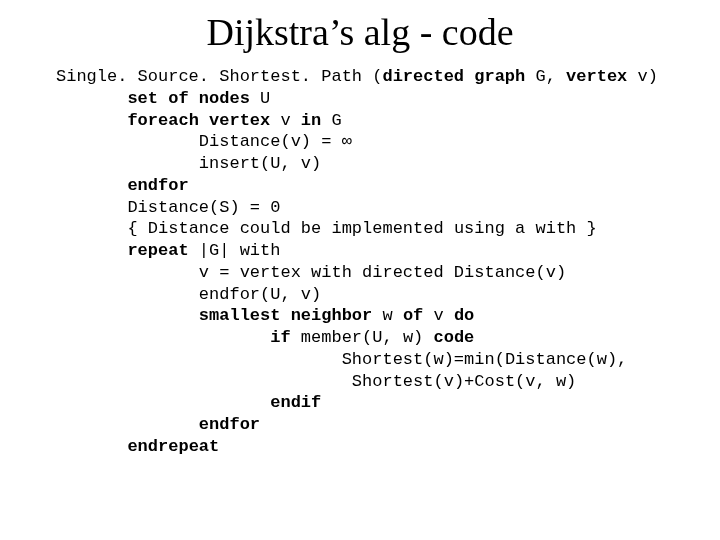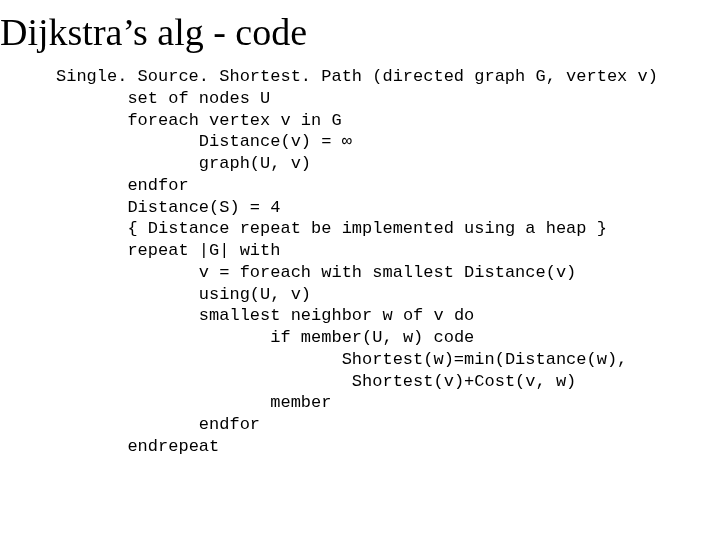--- a/index.html
+++ b/index.html
@@ -13,49 +13,50 @@
     overflow: hidden;
   }
   .slide {
     width: 720px;
     height: 540px;
     position: relative;
     box-sizing: border-box;
     padding: 10px 0 0 0;
   }
   .title {
+    text-align: center;
     font-size: 38px;
     font-weight: normal;
     margin: 0 0 12px 0;
   }
   .code {
     font-family: "Courier New", Courier, monospace;
     font-size: 17px;
     line-height: 1.28;
     white-space: pre;
     padding-left: 56px;
   }
-  .kw { font-weight: normal; }
+  .kw { font-weight: bold; }
 </style>
 </head>
 <body>
 
 <div class="slide">
   <h1 class="title">Dijkstra’s alg - code</h1>
   <div class="code"><span><span>Single. Source. Shortest. Path (</span><span class="kw">directed graph</span><span> G, </span><span class="kw">vertex</span><span> v)</span></span>
 <span><span>       </span><span class="kw">set of nodes</span><span> U</span></span>
 <span><span>       </span><span class="kw">foreach vertex </span><span>v </span><span class="kw">in </span><span>G</span></span>
 <span><span>              </span><span>Distance(v) = ∞</span></span>
-<span><span>              </span><span>graph(U, v)</span></span>
+<span><span>              </span><span>insert(U, v)</span></span>
 <span><span>       </span><span class="kw">endfor</span></span>
-<span><span>       </span><span>Distance(S) = 4</span></span>
-<span><span>       </span><span>{ Distance repeat be implemented using a heap }</span></span>
+<span><span>       </span><span>Distance(S) = 0</span></span>
+<span><span>       </span><span>{ Distance could be implemented using a with }</span></span>
 <span><span>       </span><span class="kw">repeat </span><span>|G| with</span></span>
-<span><span>              </span><span>v = foreach with smallest Distance(v)</span></span>
-<span><span>              </span><span>using(U, v)</span></span>
+<span><span>              </span><span>v = vertex with directed Distance(v)</span></span>
+<span><span>              </span><span>endfor(U, v)</span></span>
 <span><span>              </span><span class="kw">smallest neighbor </span><span>w </span><span class="kw">of </span><span>v </span><span class="kw">do</span></span>
 <span><span>                     </span><span class="kw">if </span><span>member(U, w) </span><span class="kw">code</span></span>
 <span><span>                            </span><span>Shortest(w)=min(Distance(w),</span></span>
 <span><span>                             </span><span>Shortest(v)+Cost(v, w)</span></span>
-<span><span>                     </span><span class="kw">member</span></span>
+<span><span>                     </span><span class="kw">endif</span></span>
 <span><span>              </span><span class="kw">endfor</span></span>
 <span><span>       </span><span class="kw">endrepeat</span></span></div>
 </div>
 
 </body></html>

